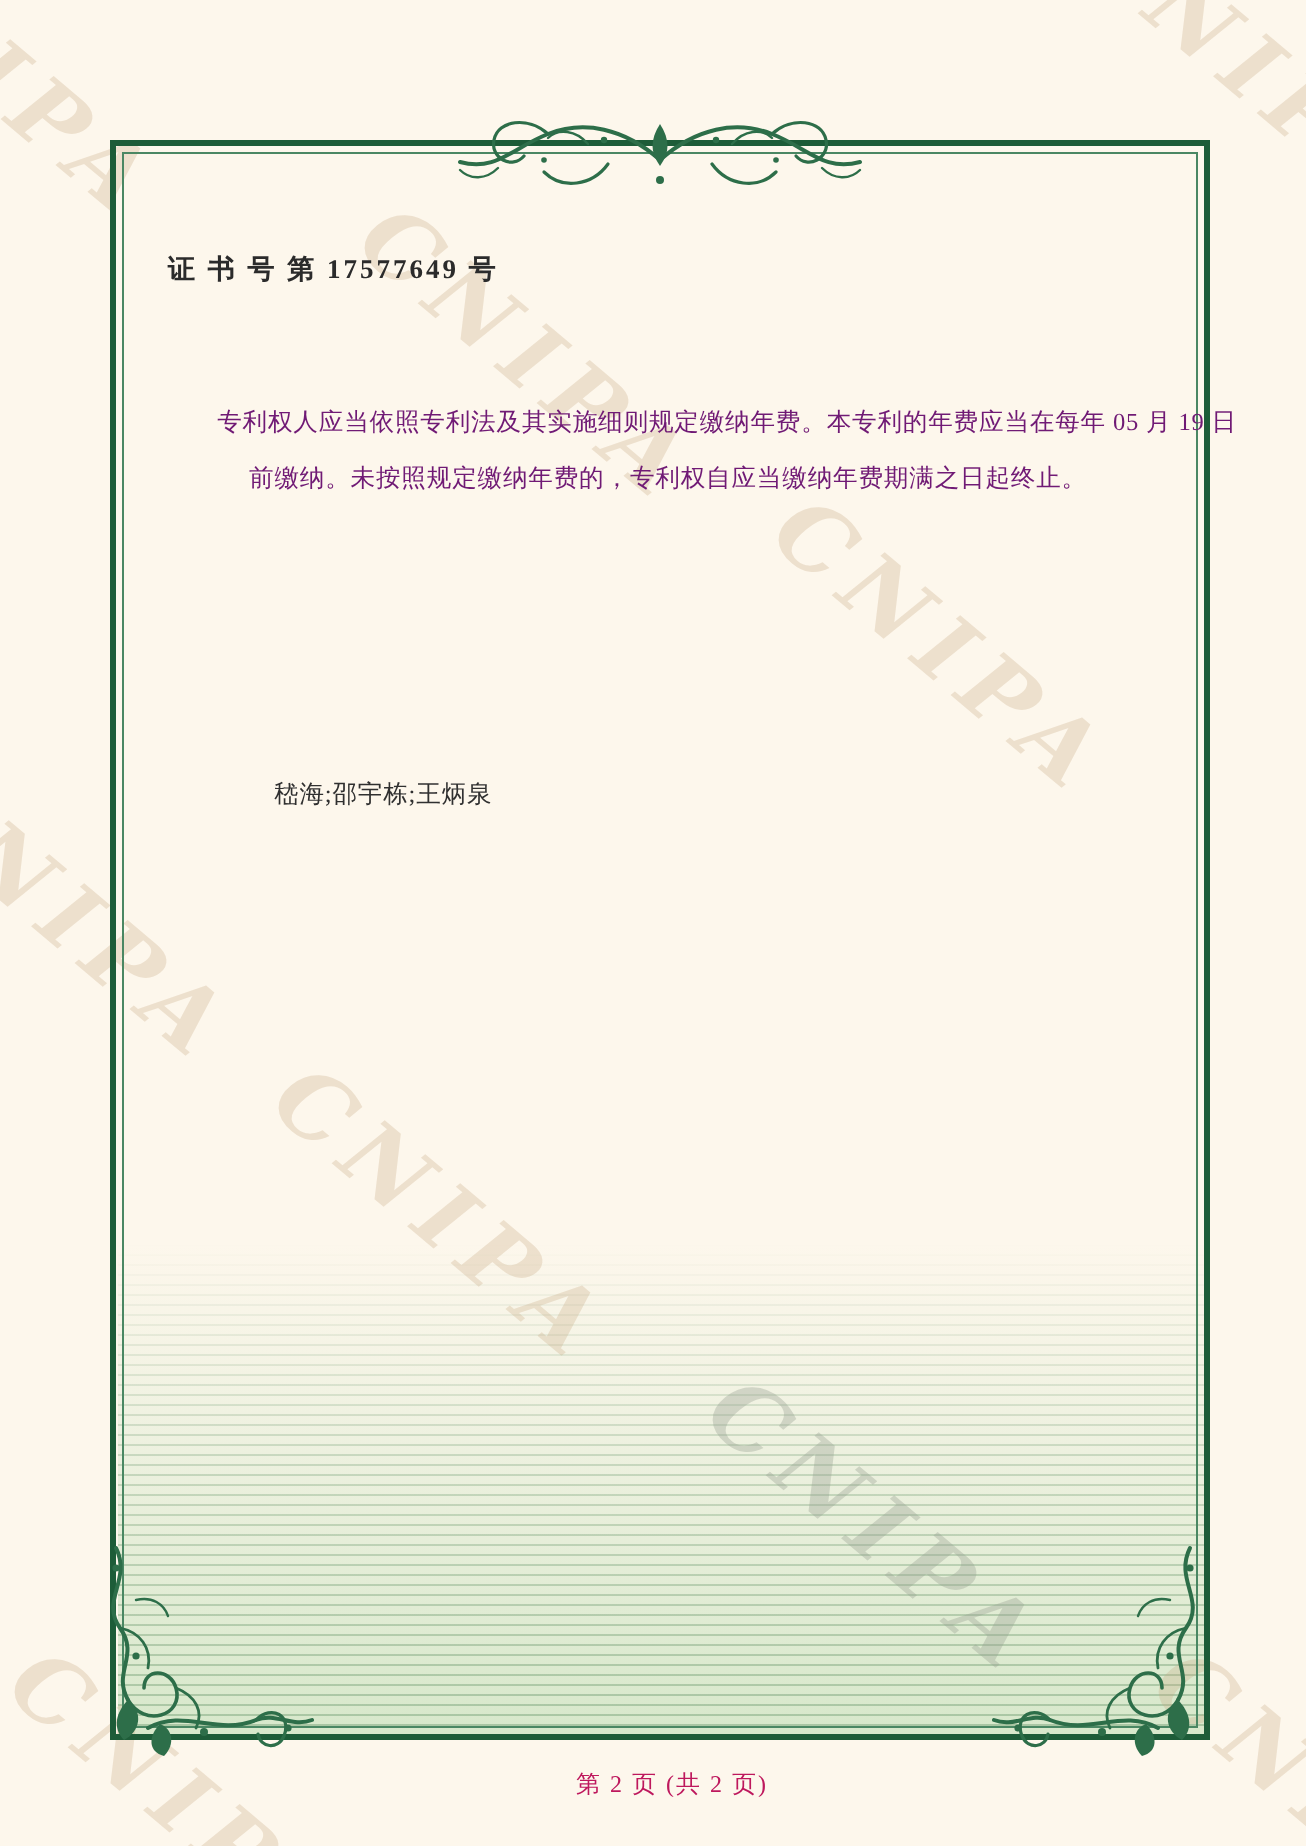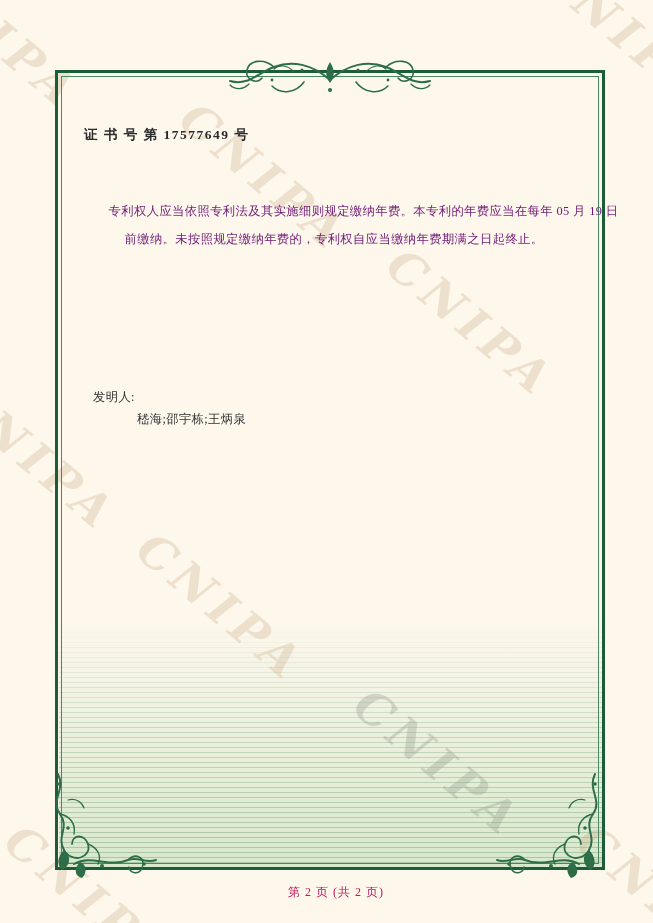--- a/index.html
+++ b/index.html
@@ -154,19 +154,18 @@
 
   <div class="cert-no">证 书 号 第 17577649 号</div>
 
   <div class="body-par">
     <div class="l1">专利权人应当依照专利法及其实施细则规定缴纳年费。本专利的年费应当在每年 05 月 19 日</div>
     <div class="l2">前缴纳。未按照规定缴纳年费的，专利权自应当缴纳年费期满之日起终止。</div>
   </div>
 
 
   <div class="inventors">
-    <div>发明人:</div>
     <div class="indent">嵇海;邵宇栋;王炳泉</div>
   </div>
 
   <div class="footer">第 2 页 (共 2 页)</div>
 
 </div>
 
 </body></html>

